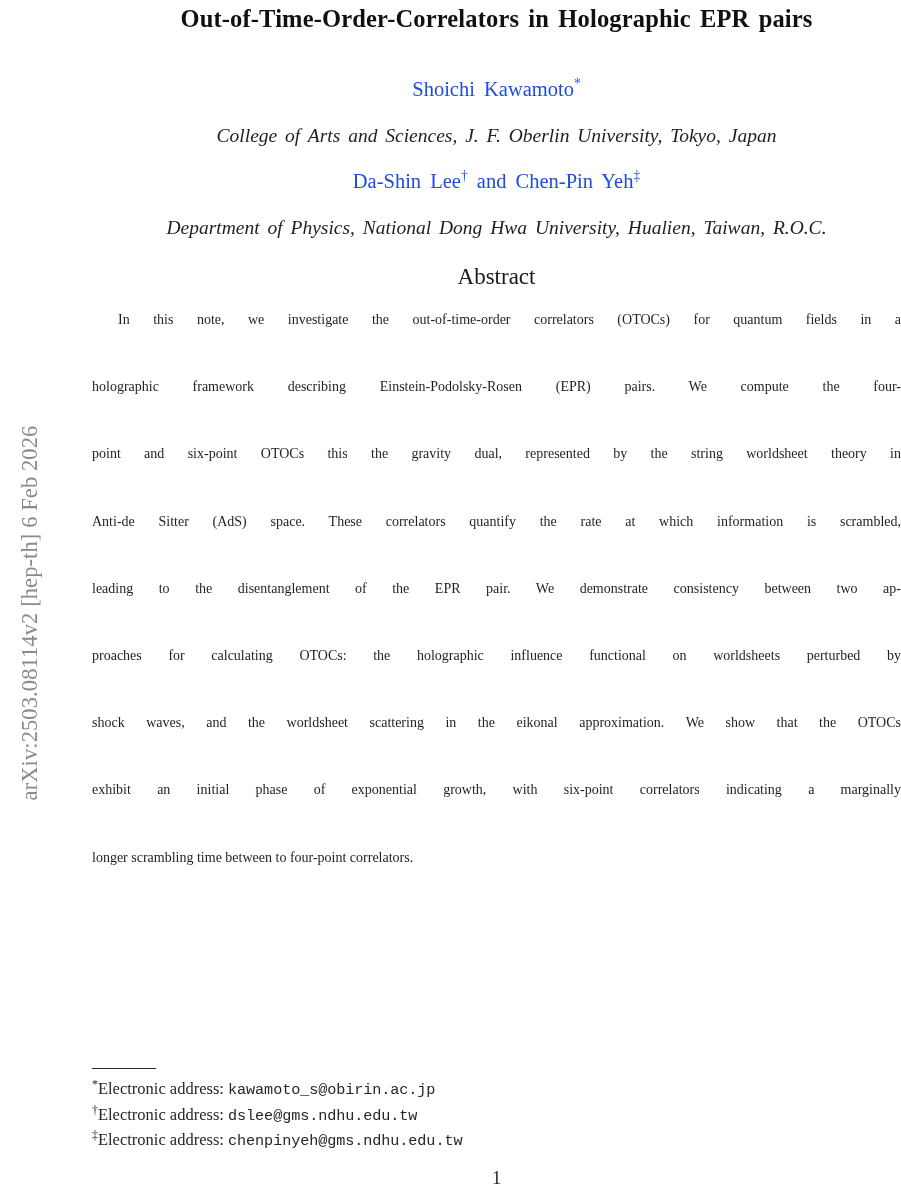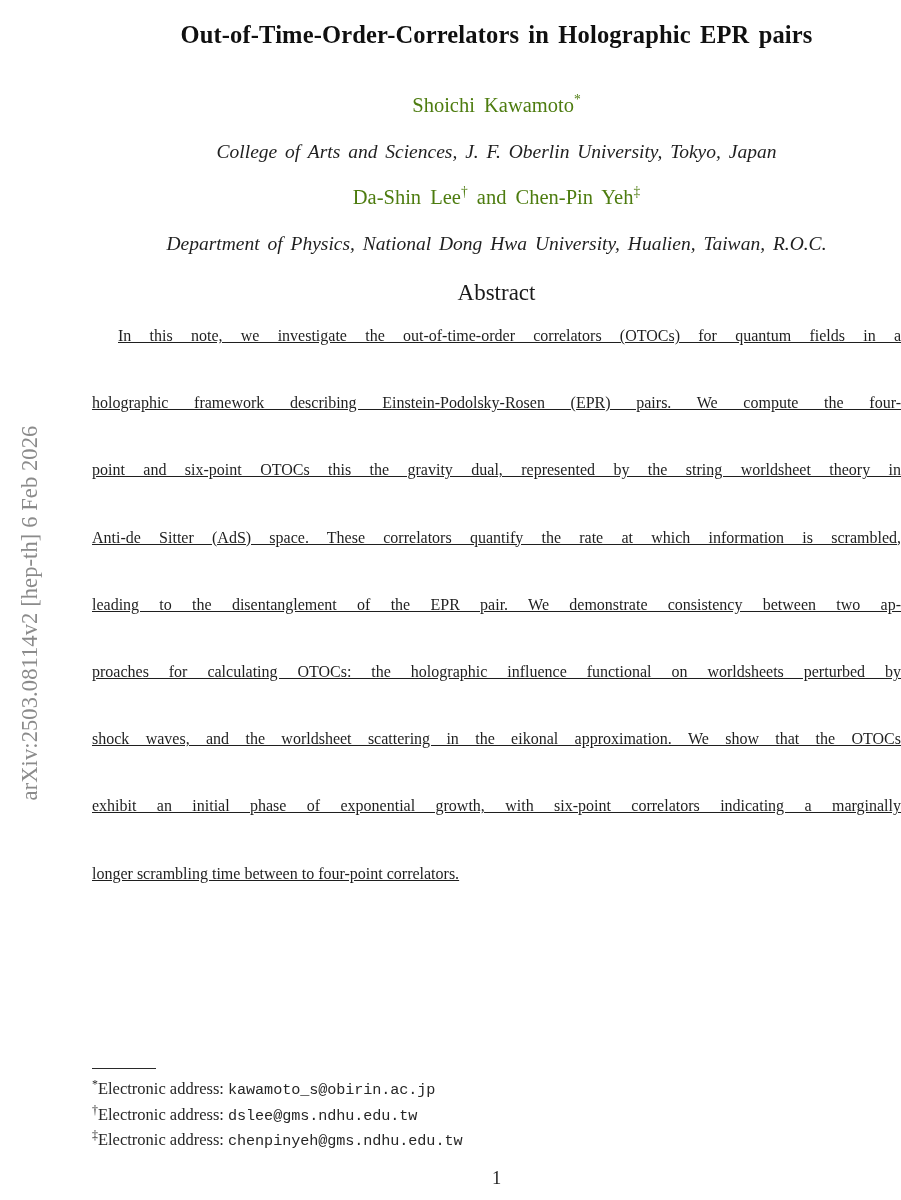--- a/index.html
+++ b/index.html
@@ -43,36 +43,36 @@
   
   .page {
     position: absolute;
     left: 92px;
     top: 0;
     width: 809px;
     height: 1200px;
   }
 
   .title {
-    margin: 16px;
+    margin: 0;
     padding-top: 4px;
     font-size: 24.5px;
     font-weight: bold;
     text-align: center;
     letter-spacing: 0.15px;
     line-height: 30px;
     color: #101010;
     word-spacing: 3px;
   }
 
   .author-line {
     text-align: center;
     font-size: 20.5px;
     line-height: 26px;
-    color: #4d7c0f;
+    color: #1d4ed8;
     word-spacing: 4px;
   }
   .author-line.first { margin-top: 42px; }
   .author-line.second { margin-top: 19px; }
 
   .affil-line {
     text-align: center;
     font-size: 19.5px;
     font-style: italic;
     line-height: 26px;
@@ -91,27 +91,26 @@
     text-align: center;
     font-size: 23px;
     margin-top: 22px;
     line-height: 28px;
     color: #1a1a1a;
   }
 
   .abstract-body {
     margin-top: 12px;
     width: 809px;
-    font-size: 16px;
+    font-size: 14px;
     line-height: 33.6px;
     text-align: justify;
     text-justify: inter-word;
     color: #1f1f1f;
     hyphens: manual;
-    text-decoration: underline;
   }
   .abstract-body .ln {
     display: block;
     text-align: justify;
   }
   .abstract-body .ln::after {
     content: "";
     display: inline-block;
     width: 100%;
   }

